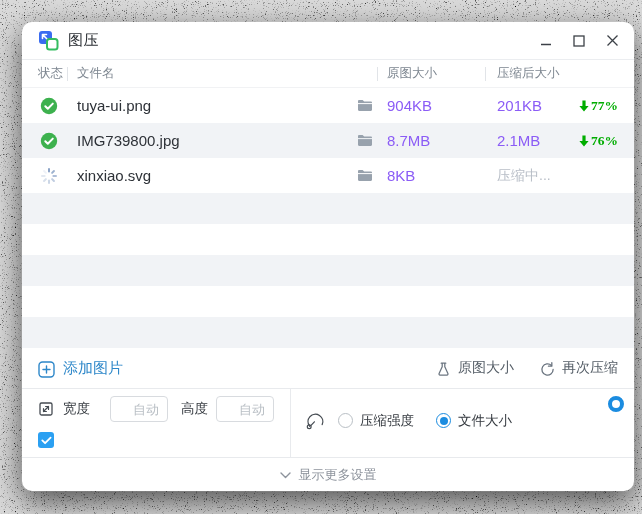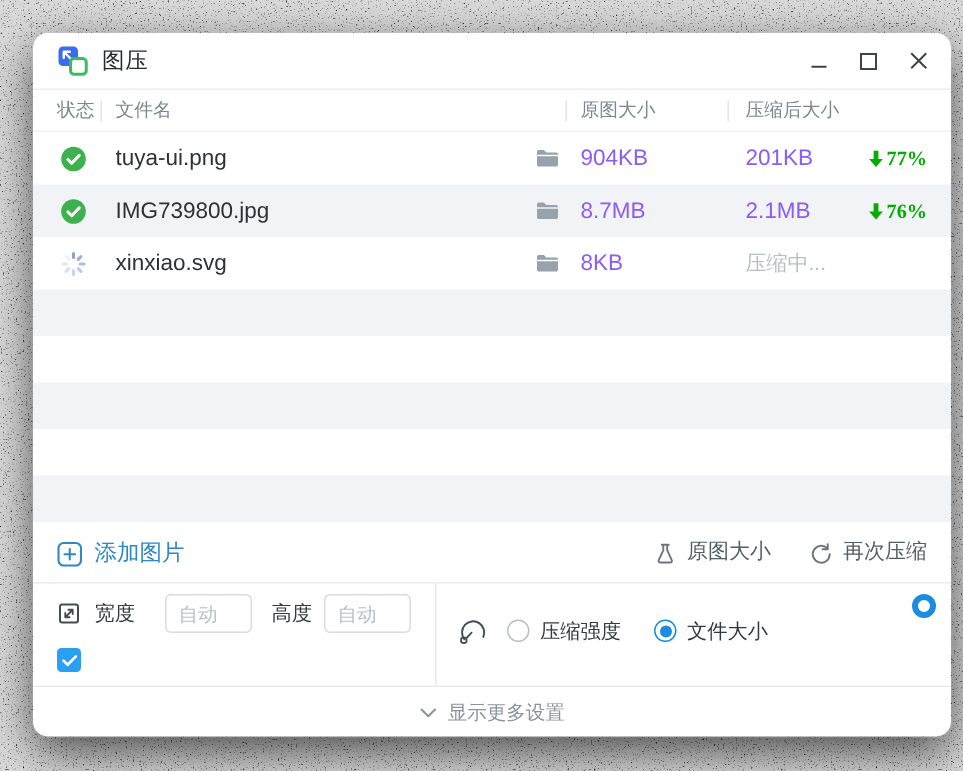--- a/index.html
+++ b/index.html
@@ -68,21 +68,21 @@
   }
   .set-left{width:268px;box-sizing:border-box;padding:7px 0 9px 16px;
     display:flex;flex-direction:column;justify-content:space-between;}
   .set-divider{width:1px;background:#e8eaed;}
   .set-right{flex:1;box-sizing:border-box;padding:7px 16px 12px 14px;
     display:flex;justify-content:space-between;}
   .set-row{display:flex;align-items:center;}
   .lbl{font-size:13.5px;color:#34393f;}
   .dim-input{
     width:58px;height:26px;box-sizing:border-box;border:1px solid #d8dbdf;border-radius:4px;
-    padding:12px 8px;font-size:13px;color:#34393f;font-family:inherit;outline:none;background:#fff;
+    padding:12px 8px;font-size:13px;color:#34393f;font-family:inherit;outline:none;background:#fff;text-align:right;
   }
   .dim-input::placeholder{color:#b9bfc5;}
   .checkbox{
     width:16px;height:16px;border-radius:3px;background:#2ba0f2;
     display:flex;align-items:center;justify-content:center;flex:none;
   }
   .radio{width:15px;height:15px;border-radius:50%;box-sizing:border-box;flex:none;}
   .radio.off{border:1px solid #b9bfc5;background:#fff;}
   .radio.on{border:1.5px solid #1b8ce0;background:#fff;position:relative;}
   .radio.on::after{content:"";position:absolute;left:50%;top:50%;width:8px;height:8px;

